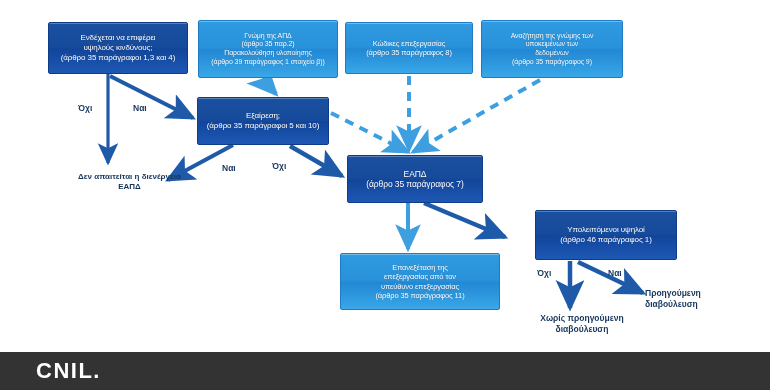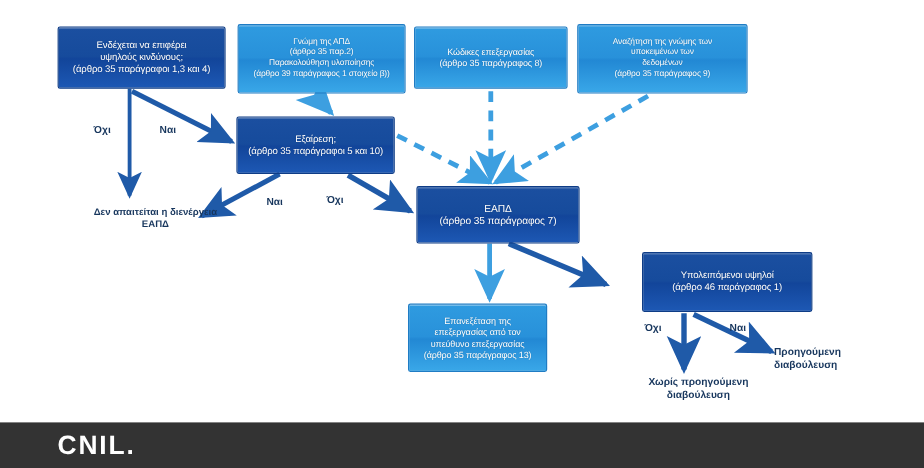--- a/index.html
+++ b/index.html
@@ -70,21 +70,21 @@
     height: 38px;
     background: #333333;
     display: flex;
     align-items: center;
   }
   #footer .brand {
     color: #ffffff;
     font-size: 22px;
     font-weight: bold;
     letter-spacing: 1.5px;
-    margin-left: 48px;
+    margin-left: 36px;
   }
 </style>
 </head>
 <body>
 
 <div id="canvas">
 
   <svg class="connectors" viewBox="0 0 770 352" xmlns="http://www.w3.org/2000/svg">
     <defs>
       <marker id="ah-dark" markerWidth="8" markerHeight="8" refX="6.2" refY="3.2" orient="auto" markerUnits="strokeWidth">
@@ -191,26 +191,26 @@
     </span>
   </div>
 
   <div class="node node-dark" style="left:510px; top:210px; width:142px; height:50px; font-size:8px;margin-left:25px;">
     <span class="lines">
       <span class="l">Υπολειπόμενοι υψηλοί</span>
       <span class="l">(άρθρο 46 παράγραφος 1)</span>
     </span>
   </div>
 
-  <div class="node node-light" style="left:340px; top:253px; width:116px; height:57px; font-size:7.5px;">
+  <div class="node node-light" style="left:340px; top:253px; width:160px; height:57px; font-size:7.5px;">
     <span class="lines">
       <span class="l">Επανεξέταση της</span>
       <span class="l">επεξεργασίας από τον</span>
       <span class="l">υπεύθυνο επεξεργασίας</span>
-      <span class="l">(άρθρο 35 παράγραφος 13)</span>
+      <span class="l">(άρθρο 35 παράγραφος 11)</span>
     </span>
   </div>
 
   <div class="label" style="left:78px; top:103px; font-size:8.5px;">Όχι</div>
   <div class="label" style="left:133px; top:103px; font-size:8.5px;">Ναι</div>
   <div class="label" style="left:222px; top:163px; font-size:8.5px;">Ναι</div>
   <div class="label" style="left:272px; top:161px; font-size:8.5px;">Όχι</div>
   <div class="label" style="left:537px; top:268px; font-size:8.5px;">Όχι</div>
   <div class="label" style="left:608px; top:268px; font-size:8.5px;">Ναι</div>
 

